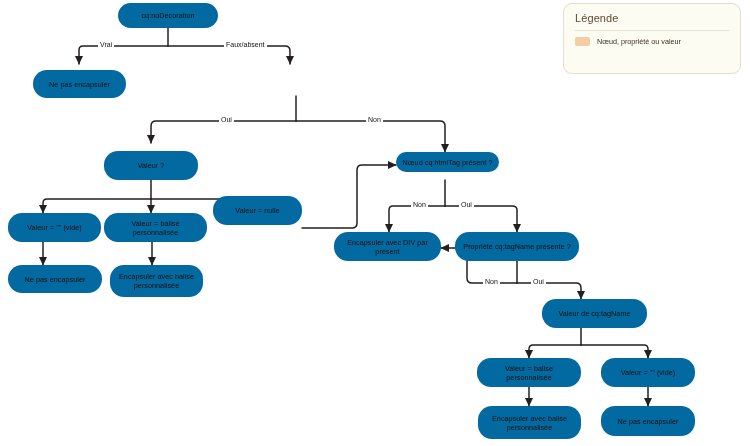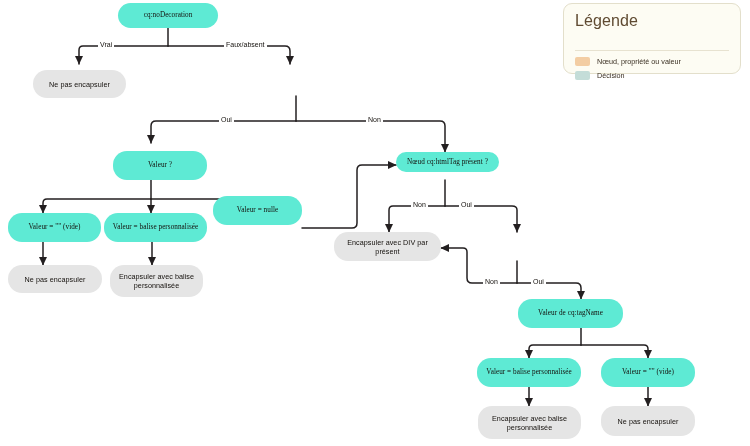--- a/index.html
+++ b/index.html
@@ -33,25 +33,24 @@
     justify-content: center;
     text-align: center;
     border-radius: 14px;
     font-size: 7.2px;
     line-height: 1.25;
     color: #14100c;
     padding: 2px 5px;
     letter-spacing: 0.05px;
   }
   .node.data {
-    background: #5eead4;
-    font-family: Liberation Serif, serif;
+    background: #0369a1;
   }
   .node.decision {
-    background: #e5e5e5;
+    background: #0369a1;
   }
   .edge-label {
     position: absolute;
     font-size: 7px;
     color: #14100c;
     background: #ffffff;
     padding: 0 2px;
     white-space: nowrap;
     line-height: 1;
   }
@@ -61,23 +60,23 @@
     top: 3px;
     width: 178px;
     height: 71px;
     background: #fdfcf3;
     border: 1px solid #e3dfcb;
     border-radius: 9px;
     box-sizing: border-box;
     padding: 8px 11px 0 11px;
   }
   #legend .title {
-    font-size: 16px;
+    font-size: 11px;
     color: #5f4a31;
-    margin-bottom: 20px;
+    margin-bottom: 6px;
     letter-spacing: 0.1px;
   }
   #legend .rule {
     height: 1px;
     background: #e7e2d0;
     margin: 0 0 6px 0;
   }
   #legend .row {
     display: flex;
     align-items: flex-end;
@@ -149,38 +148,39 @@
       <path d="M529,387 L529,406" marker-end="url(#arw)"></path>
       <path d="M648,387 L648,406" marker-end="url(#arw)"></path>
     </g>
   </svg>
 
   <div class="node data" style="left:118px; top:3px; width:100px; height:25px;">cq:noDecoration</div>
 
   <div class="node decision" style="left:33px; top:70px; width:93px; height:28px;">Ne pas encapsuler</div>
 
 
-  <div class="node data" style="left:113px; top:151px; width:94px; height:29px;">Valeur ?</div>
+  <div class="node data" style="left:104px; top:151px; width:94px; height:29px;">Valeur ?</div>
 
   <div class="node data" style="left:8px; top:213px; width:93px; height:29px;">Valeur = "" (vide)</div>
 
   <div class="node data" style="left:104px; top:213px; width:103px; height:29px;">Valeur = balise personnalisée</div>
 
   <div class="node data" style="left:213px; top:196px; width:89px; height:29px;">Valeur = nulle</div>
 
   <div class="node decision" style="left:8px; top:265px; width:94px; height:28px;">Ne pas encapsuler</div>
 
   <div class="node decision" style="left:110px; top:265px; width:93px; height:32px;">Encapsuler avec balise personnalisée</div>
 
   <div class="node data" style="left:396px; top:152px; width:103px; height:20px;">Nœud cq:htmlTag présent ?</div>
 
   <div class="node decision" style="left:334px; top:232px; width:107px; height:29px;">Encapsuler avec DIV par présent</div>
 
-
-  <div class="node data" style="left:518px; top:299px; width:105px; height:29px;">Valeur de cq:tagName</div>
+  <div class="node data" style="left:455px; top:232px; width:124px; height:29px;">Propriété cq:tagName présente ?</div>
+
+  <div class="node data" style="left:542px; top:299px; width:105px; height:29px;">Valeur de cq:tagName</div>
 
   <div class="node data" style="left:477px; top:358px; width:104px; height:29px;">Valeur = balise personnalisée</div>
 
   <div class="node data" style="left:601px; top:358px; width:94px; height:29px;">Valeur = "" (vide)</div>
 
   <div class="node decision" style="left:478px; top:406px; width:103px; height:33px;">Encapsuler avec balise personnalisée</div>
 
   <div class="node decision" style="left:601px; top:406px; width:94px; height:30px;">Ne pas encapsuler</div>
 
   <div class="edge-label" style="left:98px; top:41px;">Vrai</div>
@@ -199,19 +199,15 @@
 
   <div class="edge-label" style="left:531px; top:278px;">Oui</div>
 
   <div id="legend">
     <div class="title">Légende</div>
     <div class="rule"></div>
     <div class="row">
       <div class="swatch sw-data"></div>
       <span class="lbl">Nœud, propriété ou valeur</span>
     </div>
-    <div class="row">
-      <div class="swatch sw-decision"></div>
-      <span class="lbl">Décision</span>
-    </div>
   </div>
 
 </div>
 
 </body></html>

